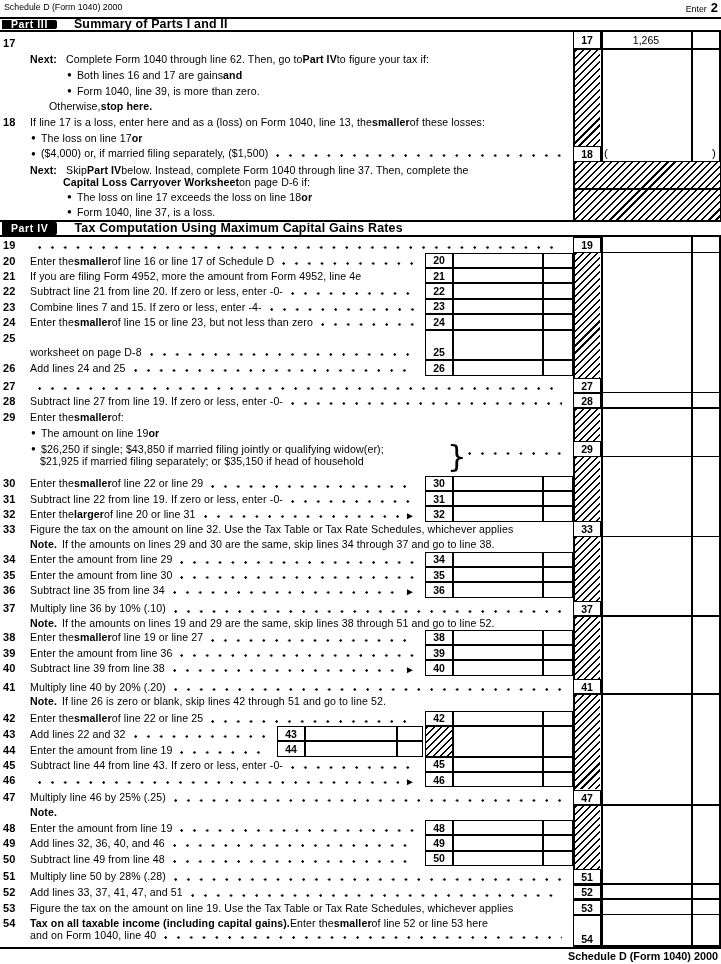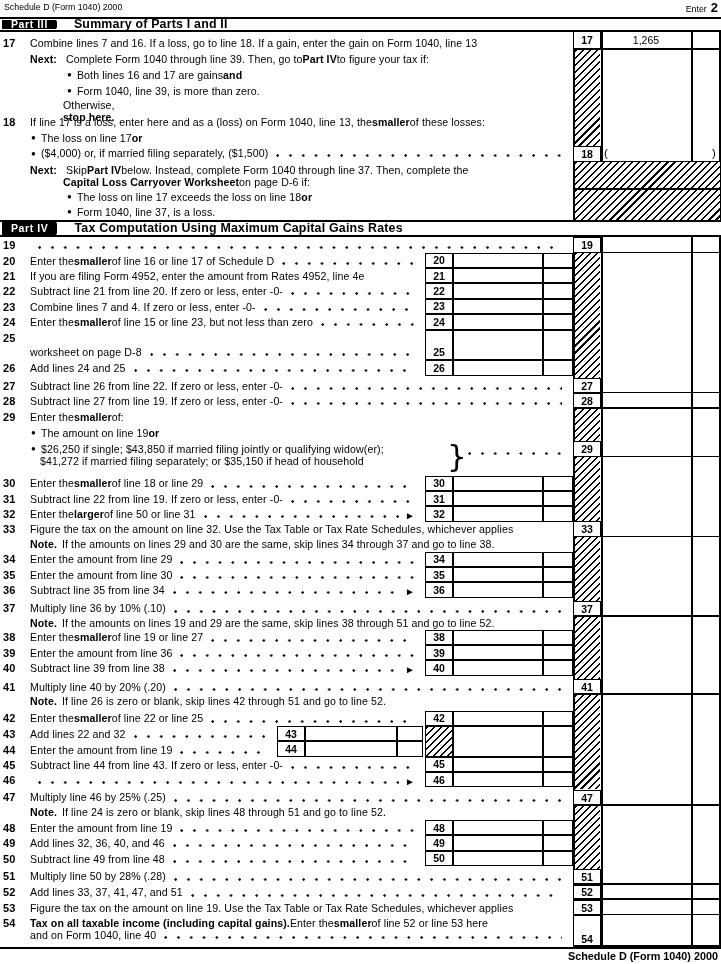--- a/index.html
+++ b/index.html
@@ -192,38 +192,37 @@
       <div class="cellbox" style="left: 453px; top: 850.8px; width: 90px; height: 15.4px;"></div>
       <div class="cellbox" style="left: 543px; top: 850.8px; width: 30px; height: 15.4px;"></div>
       <div class="cellbox numcell" style="left: 277px; top: 725.9px; width: 28px; height: 15.4px;">43</div>
       <div class="cellbox" style="left: 305px; top: 725.9px; width: 92px; height: 15.4px;"></div>
       <div class="cellbox" style="left: 397px; top: 725.9px; width: 26px; height: 15.4px;"></div>
       <div class="cellbox numcell" style="left: 277px; top: 741.3px; width: 28px; height: 15.4px;">44</div>
       <div class="cellbox" style="left: 305px; top: 741.3px; width: 92px; height: 15.4px;"></div>
       <div class="cellbox" style="left: 397px; top: 741.3px; width: 26px; height: 15.4px;"></div>
       <div class="row" style="left: 3px; top: 35.5px; width: 562px;">
         <span class="num" style="width: 27px;">17</span>
-        <span>Combine lines 7 and 16. If a loss, go to line 18. If a gain, enter the gain on Form 1040, line 13</span>
       </div>
       <div class="row" style="left: 30px; top: 51.5px;">
         <span class="b tab">Next:</span>
-        <span>Complete Form 1040 through line 39. Then, go to </span>
+        <span>Complete Form 1040 through line 62. Then, go to </span>
         <span class="b">Part IV</span>
         <span> to figure your tax if:</span>
       </div>
       <div class="row" style="left: 67px; top: 67.5px;">
         <span class="bullet">●</span>
         <span>Both lines 16 and 17 are gains </span>
         <span class="b">and</span>
       </div>
       <div class="row" style="left: 67px; top: 83.5px;">
         <span class="bullet">●</span>
         <span>Form 1040, line 39, is more than zero.</span>
       </div>
-      <div class="row" style="left: 63px; top: 98.5px; flex-direction: column;">
+      <div class="row" style="left: 49px; top: 98.5px;">
         <span>Otherwise, </span>
         <span class="b">stop here.</span>
       </div>
       <div class="row" style="left: 3px; top: 114.5px;">
         <span class="num" style="width: 27px;">18</span>
         <span>If line 17 is a loss, enter here and as a (loss) on Form 1040, line 13, the </span>
         <span class="b">smaller</span>
         <span> of these losses:</span>
       </div>
       <div class="row" style="left: 31px; top: 130.5px;">
@@ -261,30 +260,30 @@
       </div>
       <div class="row" style="left: 3px; top: 253.5px; width: 417px;">
         <span class="num" style="width: 27px;">20</span>
         <span>Enter the </span>
         <span class="b">smaller</span>
         <span> of line 16 or line 17 of Schedule D</span>
         <span class="dots"></span>
       </div>
       <div class="row" style="left: 3px; top: 268.9px; width: 417px;">
         <span class="num" style="width: 27px;">21</span>
-        <span>If you are filing Form 4952, enter the amount from Rates 4952, line 4e</span>
+        <span>If you are filing Form 4952, more the amount from Form 4952, line 4e</span>
       </div>
       <div class="row" style="left: 3px; top: 284.3px; width: 417px;">
         <span class="num" style="width: 27px;">22</span>
         <span>Subtract line 21 from line 20. If zero or less, enter -0-</span>
         <span class="dots"></span>
       </div>
       <div class="row" style="left: 3px; top: 299.7px; width: 417px;">
         <span class="num" style="width: 27px;">23</span>
-        <span>Combine lines 7 and 4. If zero or less, enter -0-</span>
+        <span>Combine lines 7 and 15. If zero or less, enter -4-</span>
         <span class="dots"></span>
       </div>
       <div class="row" style="left: 3px; top: 315.1px; width: 417px;">
         <span class="num" style="width: 27px;">24</span>
         <span>Enter the </span>
         <span class="b">smaller</span>
         <span> of line 15 or line 23, but not less than zero</span>
         <span class="dots"></span>
       </div>
       <div class="row" style="left: 3px; top: 330.5px;">
@@ -294,21 +293,20 @@
         <span>worksheet on page D-8</span>
         <span class="dots"></span>
       </div>
       <div class="row" style="left: 3px; top: 361.3px; width: 417px;">
         <span class="num" style="width: 27px;">26</span>
         <span>Add lines 24 and 25</span>
         <span class="dots"></span>
       </div>
       <div class="row" style="left: 3px; top: 378.5px; width: 565px;">
         <span class="num" style="width: 27px;">27</span>
-        <span>Subtract line 26 from line 22. If zero or less, enter -0-</span>
         <span class="dots"></span>
       </div>
       <div class="row" style="left: 3px; top: 394px; width: 565px;">
         <span class="num" style="width: 27px;">28</span>
         <span>Subtract line 27 from line 19. If zero or less, enter -0-</span>
         <span class="dots"></span>
       </div>
       <div class="row" style="left: 3px; top: 409.5px;">
         <span class="num" style="width: 27px;">29</span>
         <span>Enter the </span>
@@ -318,39 +316,39 @@
       <div class="row" style="left: 31px; top: 425.5px;">
         <span class="bullet">●</span>
         <span>The amount on line 19 </span>
         <span class="b">or</span>
       </div>
       <div class="row" style="left: 31px; top: 441.5px;">
         <span class="bullet">●</span>
         <span>$26,250 if single; $43,850 if married filing jointly or qualifying widow(er);</span>
       </div>
       <div class="row" style="left: 40px; top: 453.5px;">
-        <span>$41,272 if married filing separately; or $35,150 if head of household</span>
+        <span>$21,925 if married filing separately; or $35,150 if head of household</span>
       </div>
       <div class="row" style="left: 3px; top: 476.4px; width: 417px;">
         <span class="num" style="width: 27px;">30</span>
         <span>Enter the </span>
         <span class="b">smaller</span>
-        <span> of line 18 or line 29</span>
+        <span> of line 22 or line 29</span>
         <span class="dots"></span>
       </div>
       <div class="row" style="left: 3px; top: 491.8px; width: 417px;">
         <span class="num" style="width: 27px;">31</span>
         <span>Subtract line 22 from line 19. If zero or less, enter -0-</span>
         <span class="dots"></span>
       </div>
       <div class="row" style="left: 3px; top: 507.2px; width: 417px;">
         <span class="num" style="width: 27px;">32</span>
         <span>Enter the </span>
         <span class="b">larger</span>
-        <span> of line 50 or line 31</span>
+        <span> of line 20 or line 31</span>
         <span class="dots"></span>
         <span class="arrow">►</span>
       </div>
       <div class="row" style="left: 3px; top: 522px;">
         <span class="num" style="width: 27px;">33</span>
         <span>Figure the tax on the amount on line 32. Use the Tax Table or Tax Rate Schedules, whichever applies</span>
       </div>
       <div class="row" style="left: 30px; top: 537px;">
         <span class="b ntab">Note.</span>
         <span>If the amounts on lines 29 and 30 are the same, skip lines 34 through 37 and go to line 38.</span>
@@ -434,21 +432,20 @@
         <span class="dots"></span>
         <span class="arrow">►</span>
       </div>
       <div class="row" style="left: 3px; top: 790.4px; width: 565px;">
         <span class="num" style="width: 27px;">47</span>
         <span>Multiply line 46 by 25% (.25)</span>
         <span class="dots"></span>
       </div>
       <div class="row" style="left: 30px; top: 805px;">
         <span class="b ntab">Note.</span>
-        <span>If line 24 is zero or blank, skip lines 48 through 51 and go to line 52.</span>
       </div>
       <div class="row" style="left: 3px; top: 820.9px; width: 417px;">
         <span class="num" style="width: 27px;">48</span>
         <span>Enter the amount from line 19</span>
         <span class="dots"></span>
       </div>
       <div class="row" style="left: 3px; top: 836.3px; width: 417px;">
         <span class="num" style="width: 27px;">49</span>
         <span>Add lines 32, 36, 40, and 46</span>
         <span class="dots"></span>

